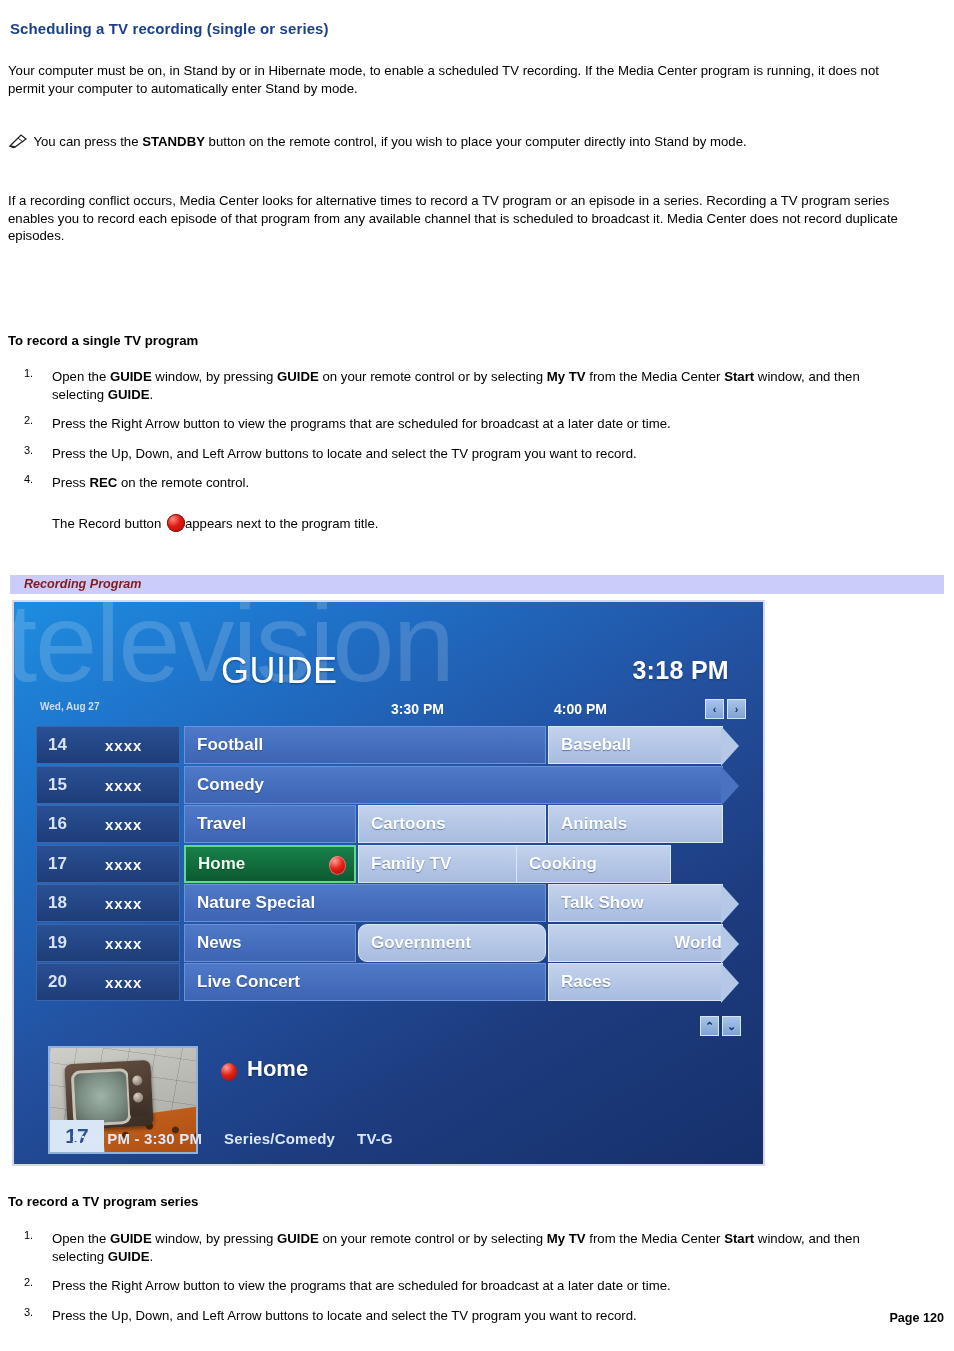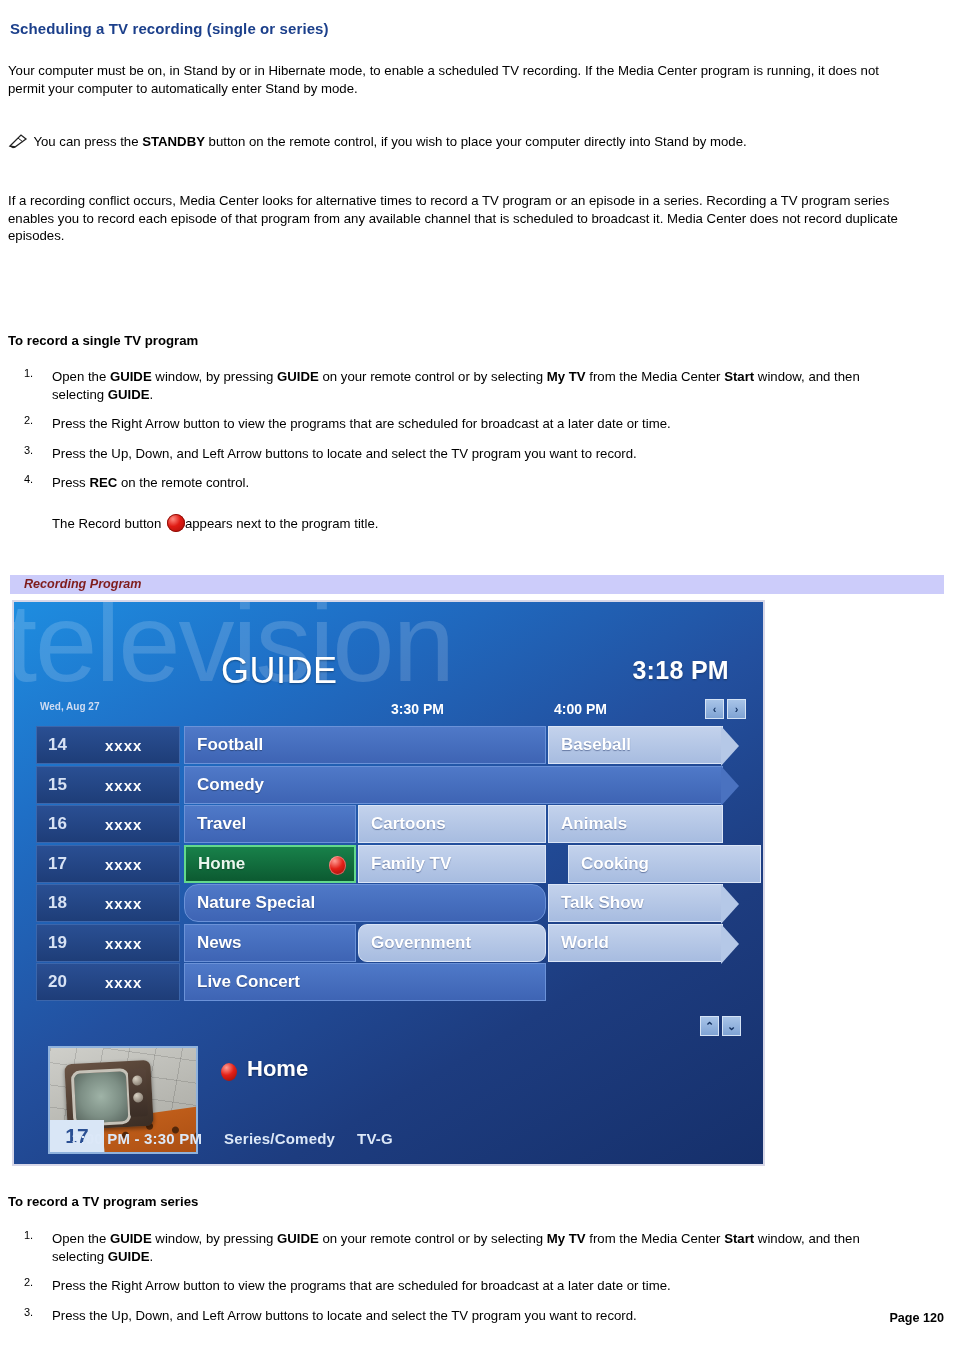--- a/index.html
+++ b/index.html
@@ -361,60 +361,64 @@
             <span class="cnum">17</span>
             <span class="cname">xxxx</span>
           </div>
           <div class="cell green" style="left: 148px; width: 172px;">
             <span>Home</span>
             <span class="recdot"></span>
           </div>
           <div class="cell pale" style="left: 322px; width: 188px;">
             <span>Family TV</span>
           </div>
-          <div class="cell pale" style="left: 532px; width: 193px;">
+          <div class="cell pale" style="left: 480px; width: 155px;">
             <span>Cooking</span>
           </div>
         </div>
         <div class="grow">
           <div class="chan">
             <span class="cnum">18</span>
             <span class="cname">xxxx</span>
           </div>
-          <div class="cell blue" style="left: 148px; width: 362px; border-radius: 14px;">
+          <div class="cell blue" style="left: 148px; width: 362px;">
             <span>Nature Special</span>
           </div>
           <div class="cell pale" style="left: 512px; width: 175px;">
             <span>Talk Show</span>
             <span class="arrow"></span>
           </div>
         </div>
         <div class="grow">
           <div class="chan">
             <span class="cnum">19</span>
             <span class="cname">xxxx</span>
           </div>
           <div class="cell blue" style="left: 148px; width: 172px;">
             <span>News</span>
           </div>
           <div class="cell pale" style="left: 322px; width: 188px; border-radius: 9px;">
             <span>Government</span>
           </div>
-          <div class="cell pale" style="left: 512px; width: 175px;">
+          <div class="cell pale" style="left: 512px; width: 175px; justify-content: flex-end;">
             <span>World</span>
             <span class="arrow"></span>
           </div>
         </div>
         <div class="grow">
           <div class="chan">
             <span class="cnum">20</span>
             <span class="cname">xxxx</span>
           </div>
           <div class="cell blue" style="left: 148px; width: 362px;">
             <span>Live Concert</span>
+          </div>
+          <div class="cell pale" style="left: 512px; width: 175px;">
+            <span>Races</span>
+            <span class="arrow"></span>
           </div>
         </div>
       </div>
 
     <div class="vnav">
       <div class="navbtn">⌃</div>
       <div class="navbtn">⌄</div>
     </div>
 
     <div class="detail">

